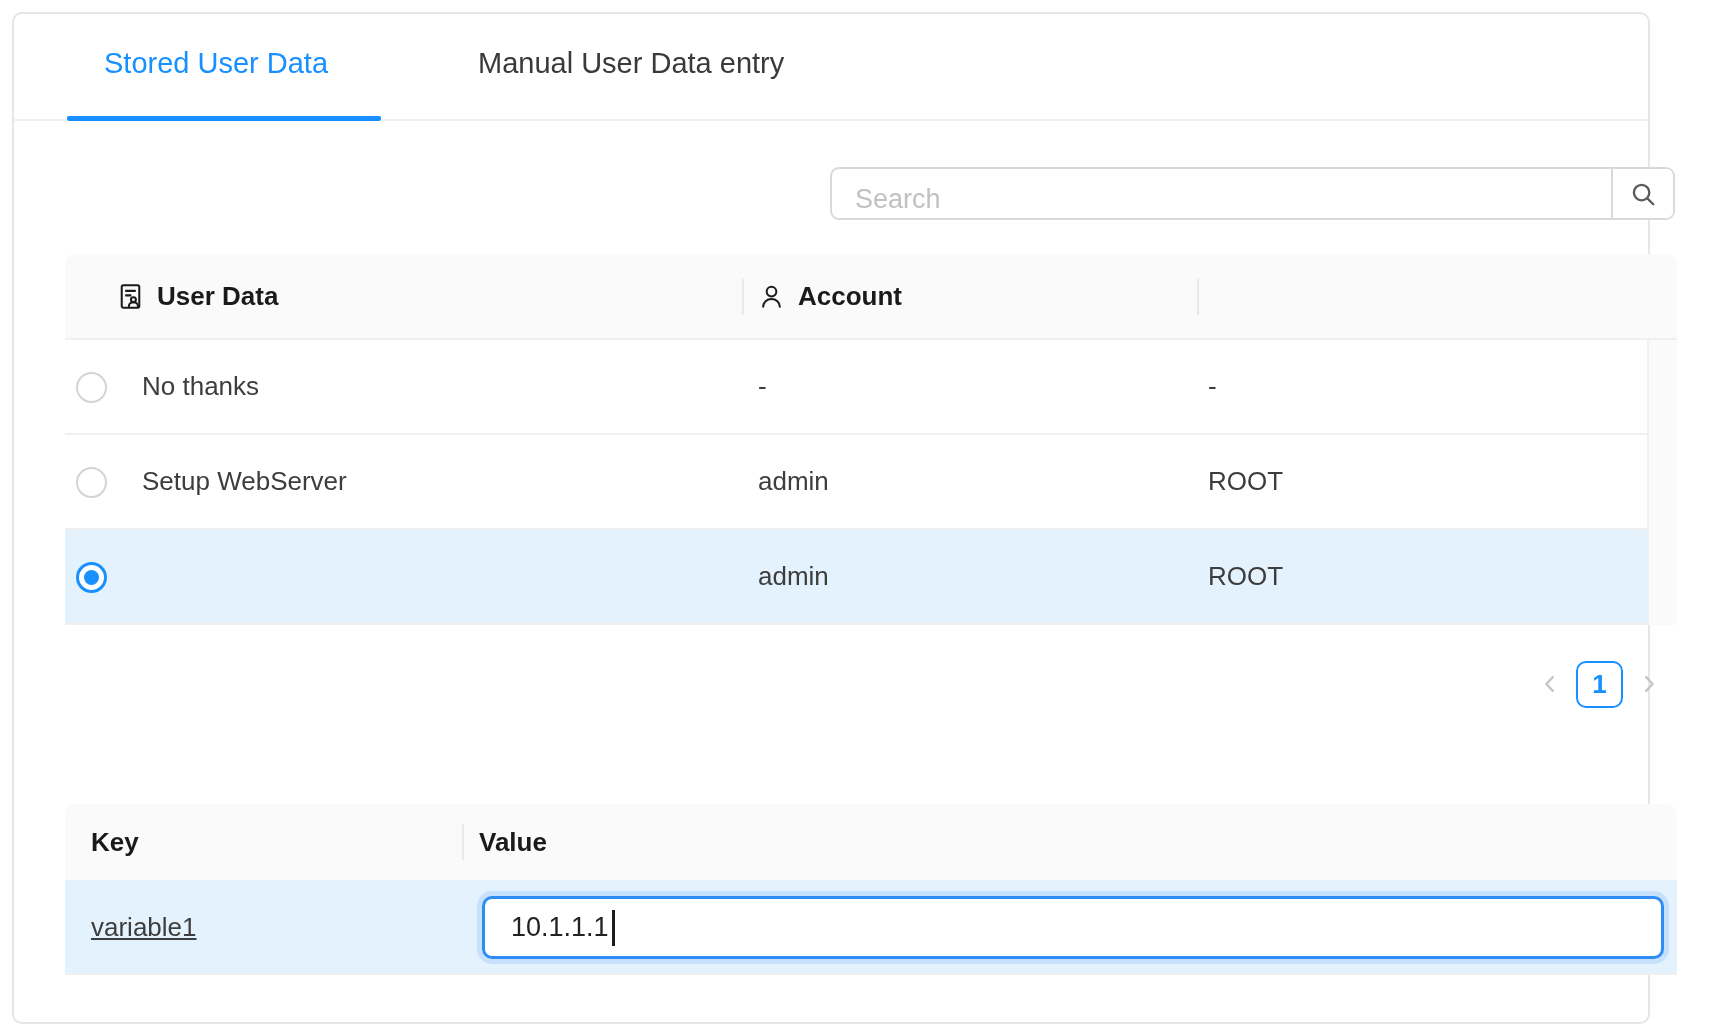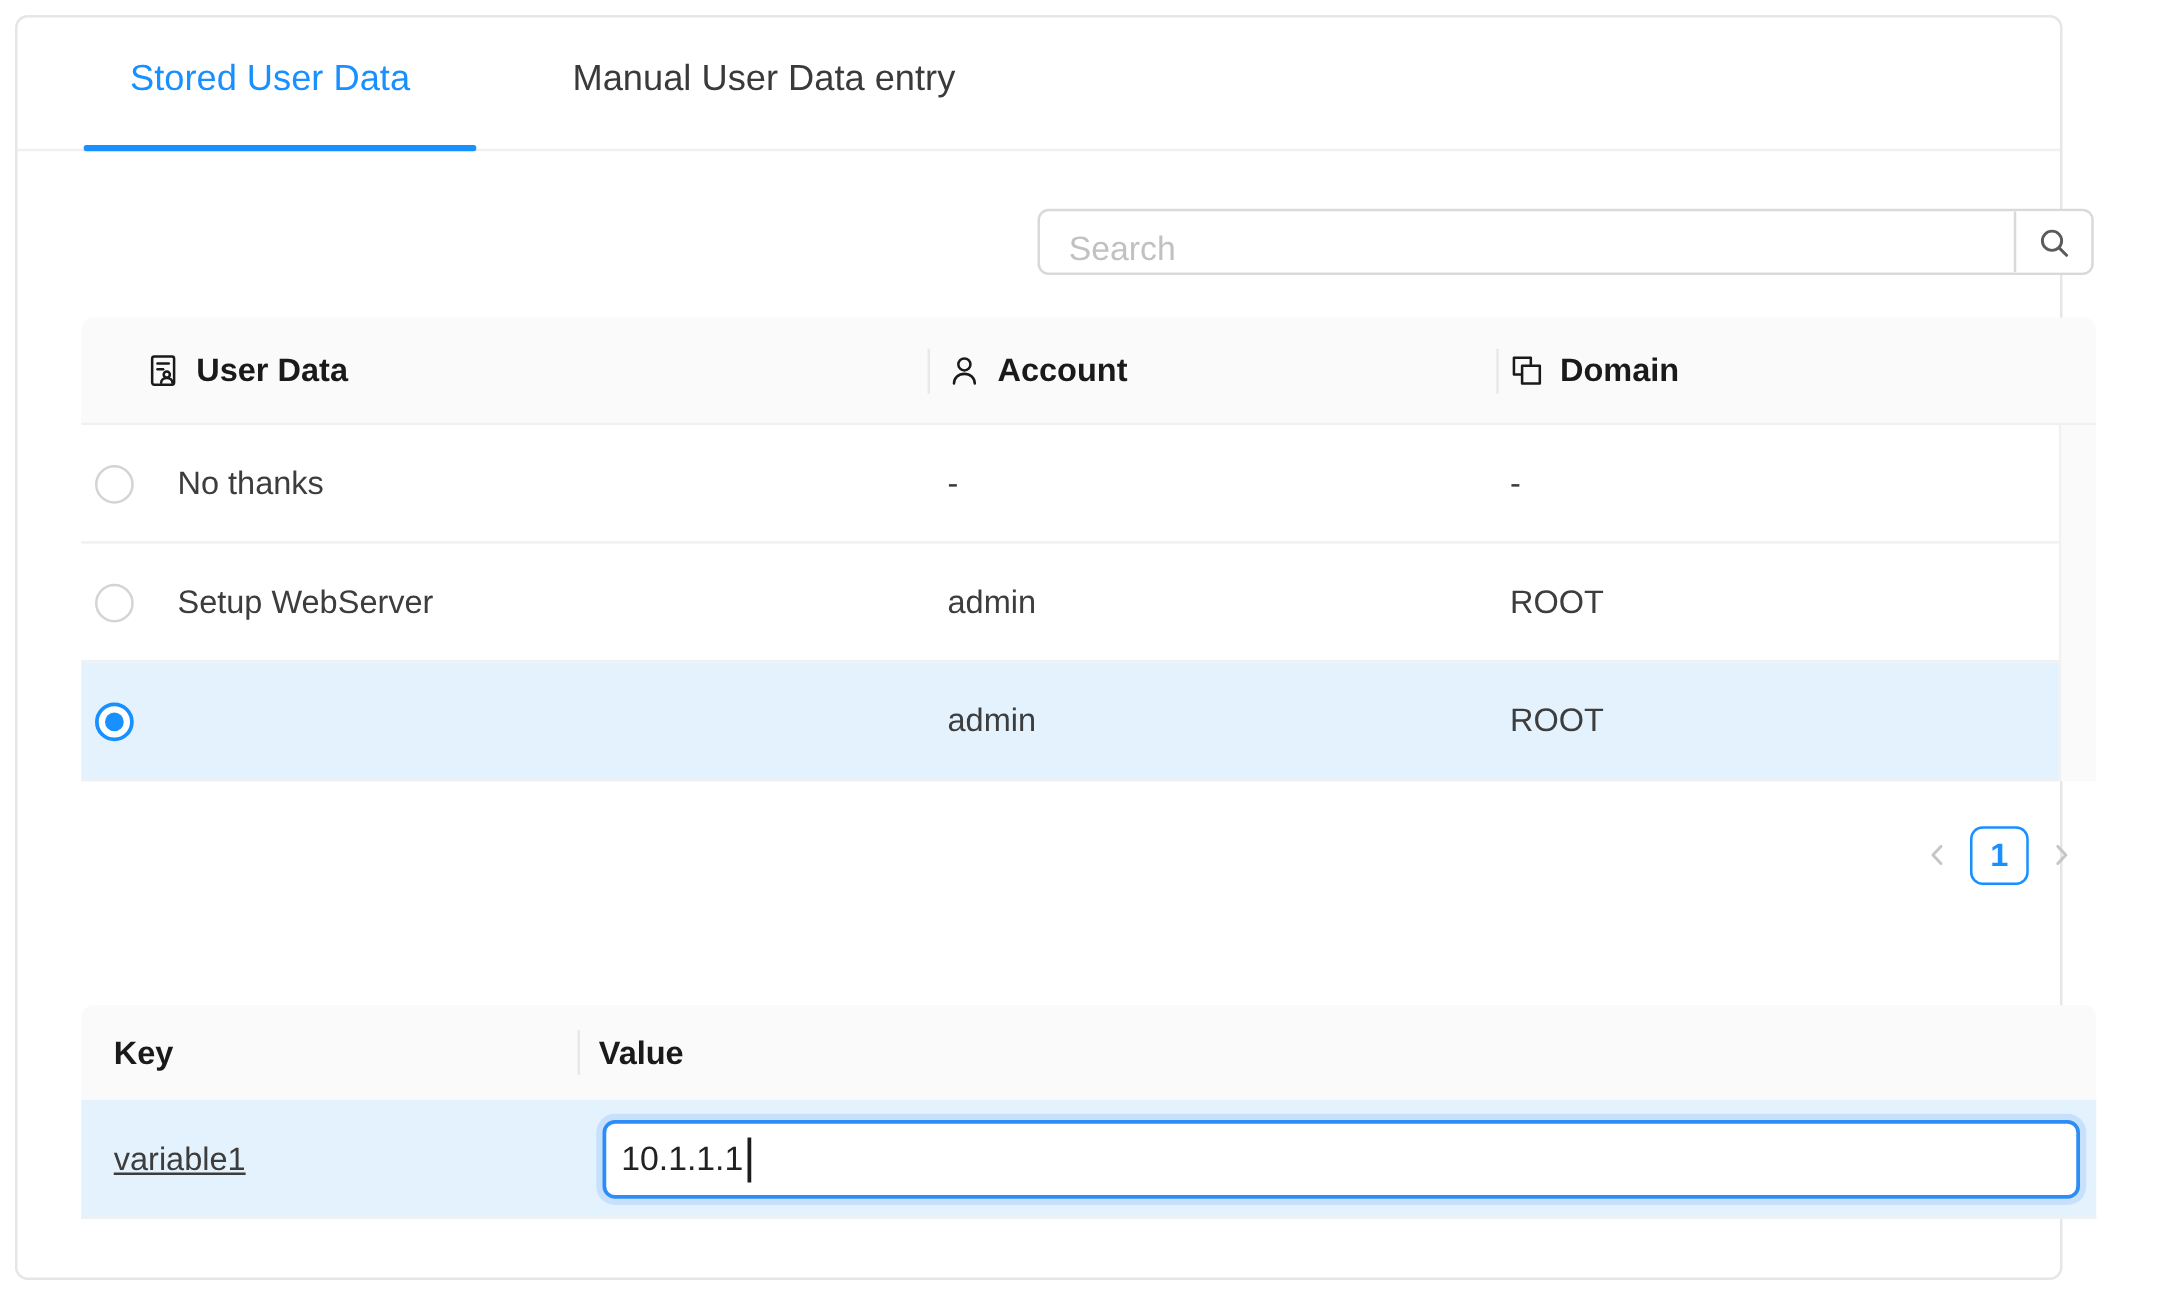--- a/index.html
+++ b/index.html
@@ -11,21 +11,21 @@
   body{background:#fff;font-family:"Liberation Sans",sans-serif;}
   .screen{position:relative;width:1734px;height:1036px;background:#fff;overflow:hidden;}
   .card{position:absolute;left:12px;top:12px;width:1638px;height:1012px;
         background:#fff;border:2px solid #e5e6e8;border-radius:10px;}
 
   
   .tabbar-underline{position:absolute;left:0;top:105px;width:100%;height:2px;background:#f0f0f0;}
   .tab{position:absolute;top:33px;font-size:29px;font-weight:500;color:#3a3a3a;cursor:pointer;white-space:nowrap;}
   .tab.active{color:var(--accent);}
   .tab-stored{left:90px;}
-  .tab-manual{left:444px;}
+  .tab-manual{left:464px;}
   .ink-bar{position:absolute;left:53px;top:102px;width:314px;height:5px;background:var(--accent);border-radius:2px;}
 
   
   .search-group{position:absolute;left:816px;top:153px;width:845px;height:53px;
         border:2px solid #d9d9d9;border-radius:9px;display:flex;background:#fff;overflow:hidden;}
   .search-input{flex:1;border:none;outline:none;padding:12px 20px 0 23px;font-size:27px;color:#333;
         font-family:"Liberation Sans",sans-serif;background:transparent;}
   .search-input::placeholder{color:#c1c1c1;}
   .search-btn{width:62px;border-left:2px solid #d9d9d9;display:flex;align-items:center;justify-content:center;
         background:#fff;cursor:pointer;}
@@ -68,21 +68,21 @@
   .kv-table{position:absolute;left:51px;top:790px;width:1612px;}
   .kv-head{position:relative;height:76px;background:var(--header-bg);border-radius:10px 10px 0 0;}
   .kv-th{position:absolute;top:0;height:76px;line-height:76px;font-size:26px;font-weight:700;color:#1a1a1a;}
   .kv-th-key{left:26px;}
   .kv-th-value{left:414px;}
   .kv-sep{position:absolute;left:397px;top:20px;width:2px;height:36px;background:#e9e9e9;}
   .kv-row{position:relative;height:95px;background:var(--selected-row-bg);border-bottom:2px solid #f0f0f0;}
   .kv-key{position:absolute;left:26px;top:0;height:95px;line-height:95px;font-size:26px;color:#3d3d3d;text-decoration:underline;}
   .value-input{position:absolute;left:417px;top:16px;width:1182px;height:63px;background:#fff;
         border:3px solid #2e8df5;border-radius:10px;box-shadow:0 0 0 5px #c7e1fd;
-        display:flex;align-items:center;padding-left:12px;font-size:27px;color:#222;cursor:text;}
+        display:flex;align-items:center;padding-left:26px;font-size:27px;color:#222;cursor:text;}
   .caret{width:3px;height:36px;background:#1c1c1c;margin-left:3px;animation:blink 1.1s steps(1) infinite;}
   @keyframes blink{50%{opacity:0;}}
 
   svg{display:block;}
 </style>
 </head>
 <body>
 
 <div class="screen">
   <div class="card">
@@ -122,29 +122,20 @@
         <div class="th th-account">
           <span>
             <svg width="27" height="27" viewBox="0 0 24 24" fill="none" stroke="#1a1a1a" stroke-width="1.8" stroke-linecap="round">
               <circle cx="12" cy="7.6" r="4.3"></circle>
               <path d="M4.6 21.2c0-4.2 3.3-6.9 7.4-6.9s7.4 2.7 7.4 6.9"></path>
             </svg>
           </span>
           <span>Account</span>
         </div>
         <div class="th-sep th-sep2"></div>
-        <div class="th th-domain">
-          <span>
-            <svg width="27" height="27" viewBox="0 0 24 24" stroke="#1a1a1a" stroke-width="1.8" stroke-linejoin="round">
-              <rect x="2.8" y="2.8" width="12" height="12" fill="none"></rect>
-              <rect x="8.6" y="8.6" width="12.6" height="12.6" fill="#fafafa"></rect>
-            </svg>
-          </span>
-          <span>Domain</span>
-        </div>
       </div>
 
       <div class="tbody">
         <div class="gutter"></div>
 
         <div class="t-row">
           <span class="radio"></span>
           <span class="cell cell-name">No thanks</span>
           <span class="cell cell-account">-</span>
           <span class="cell cell-domain">-</span>

